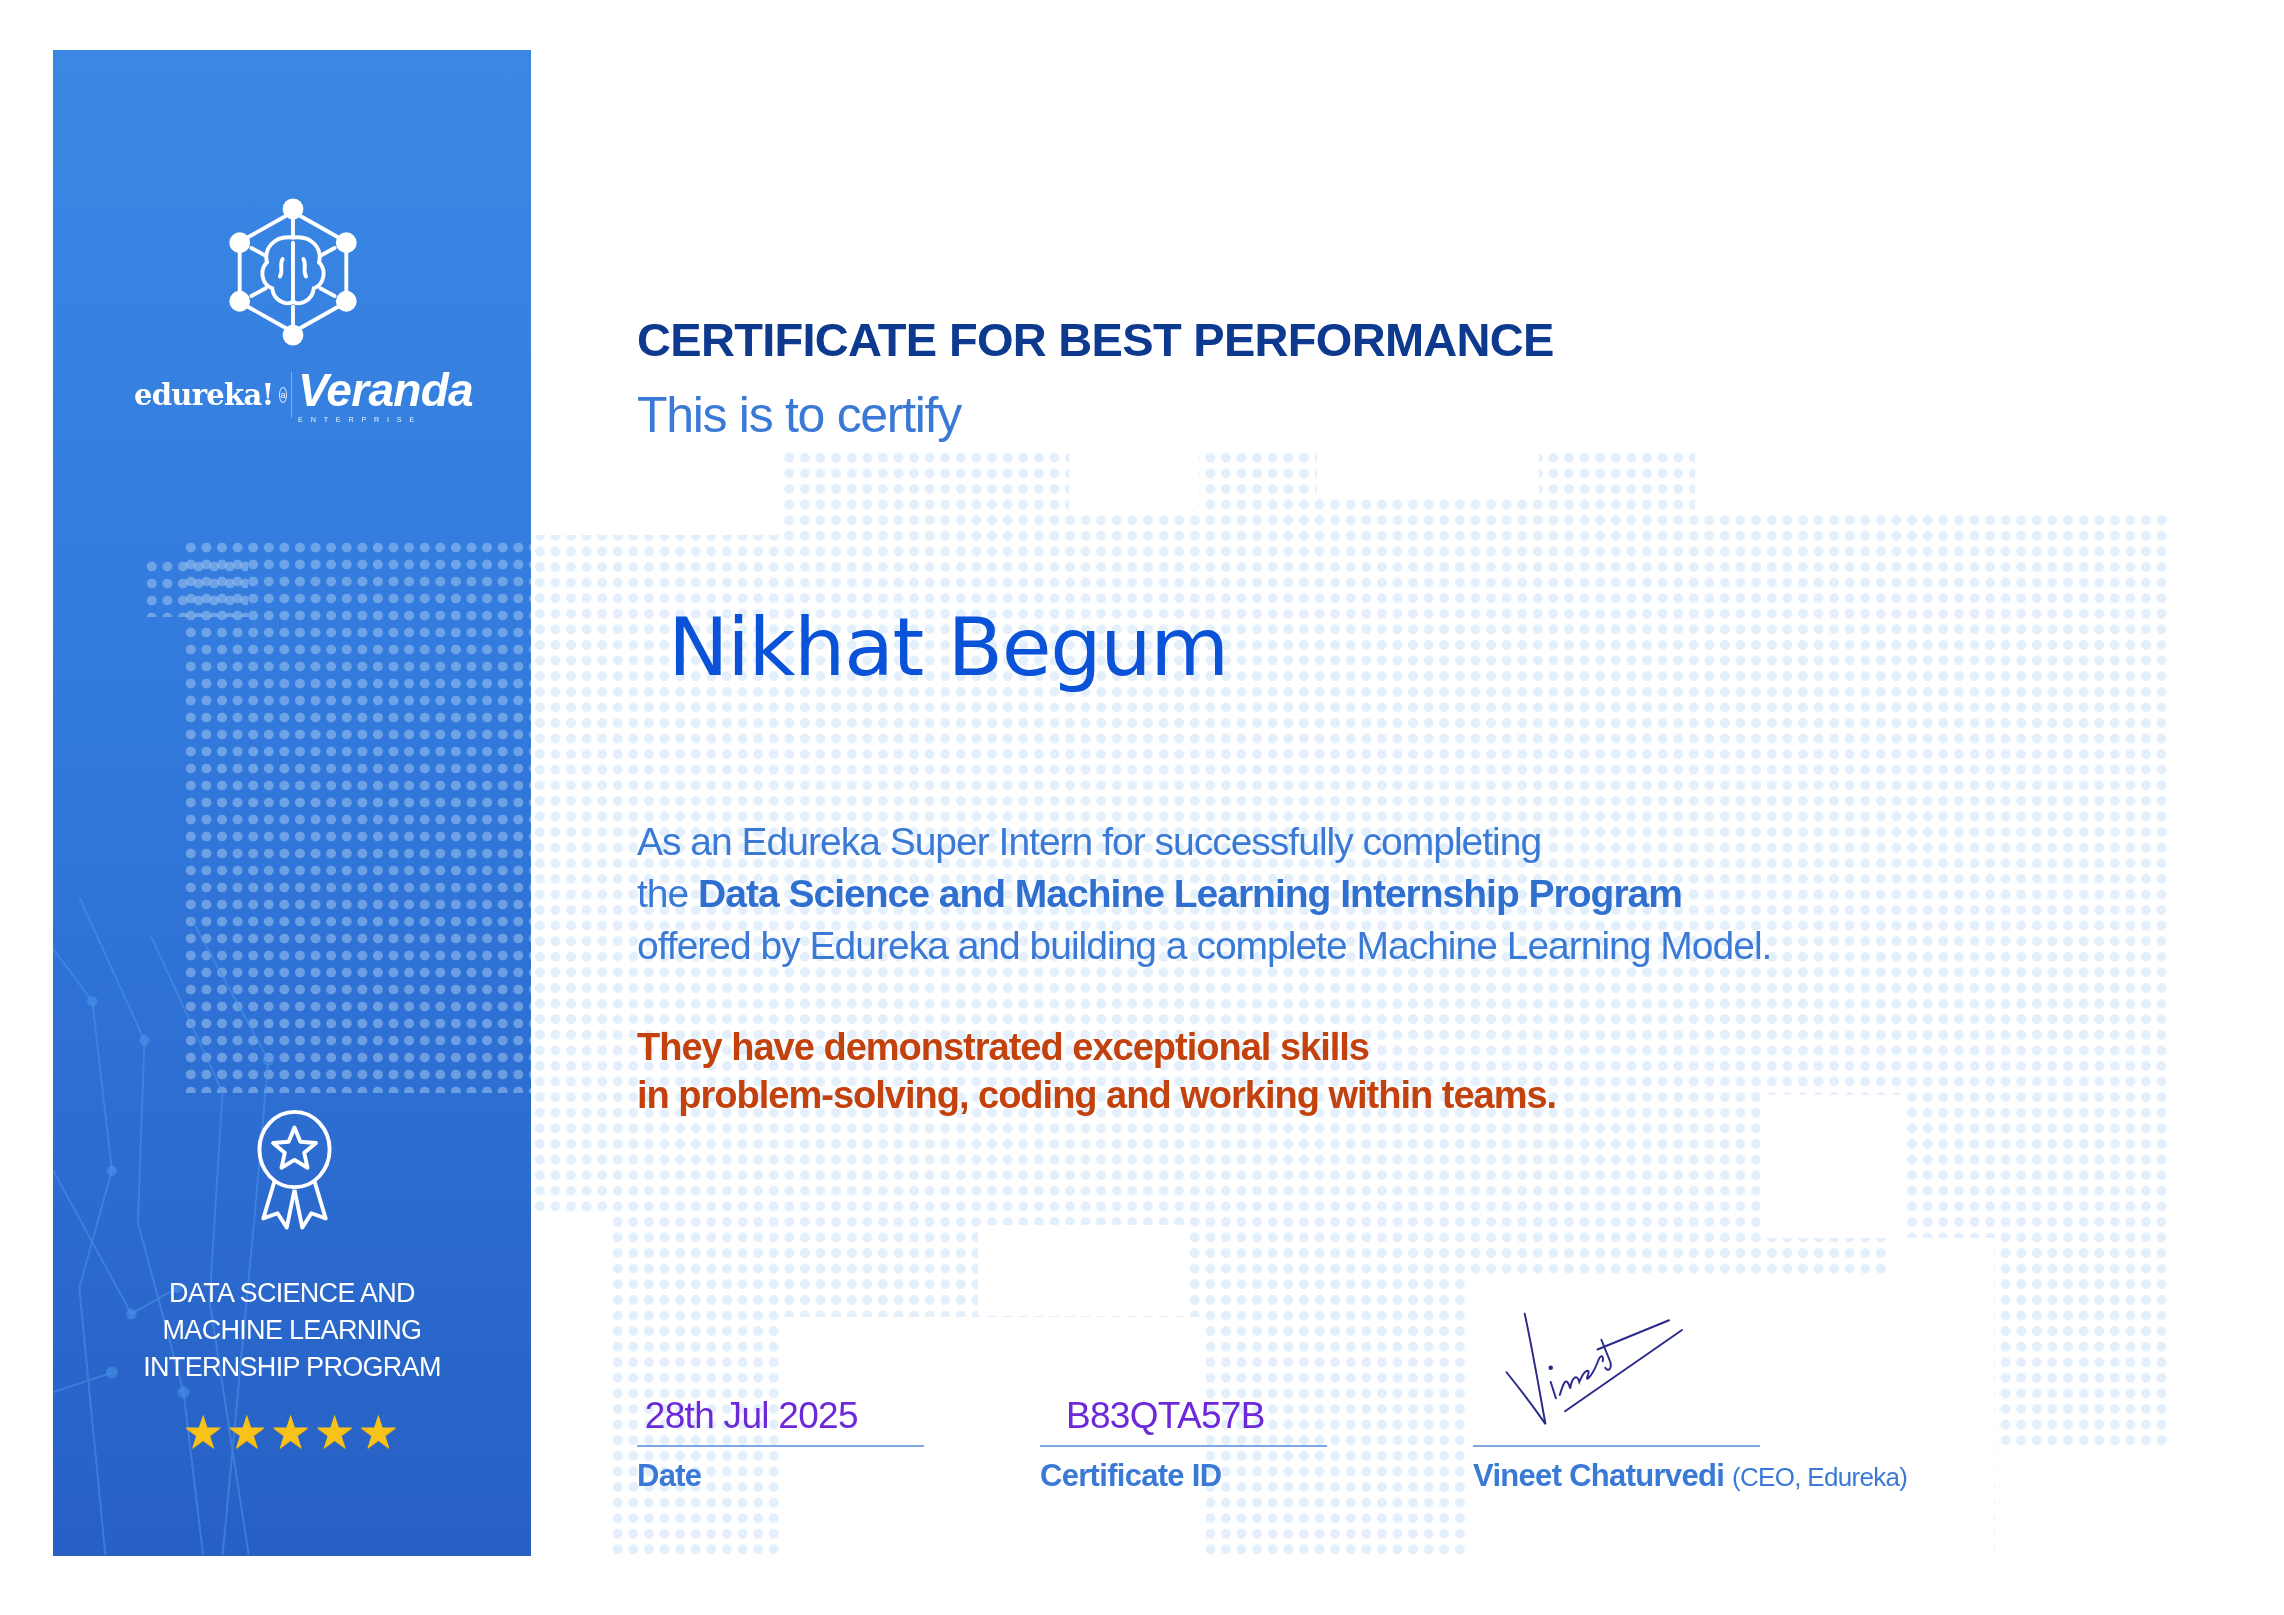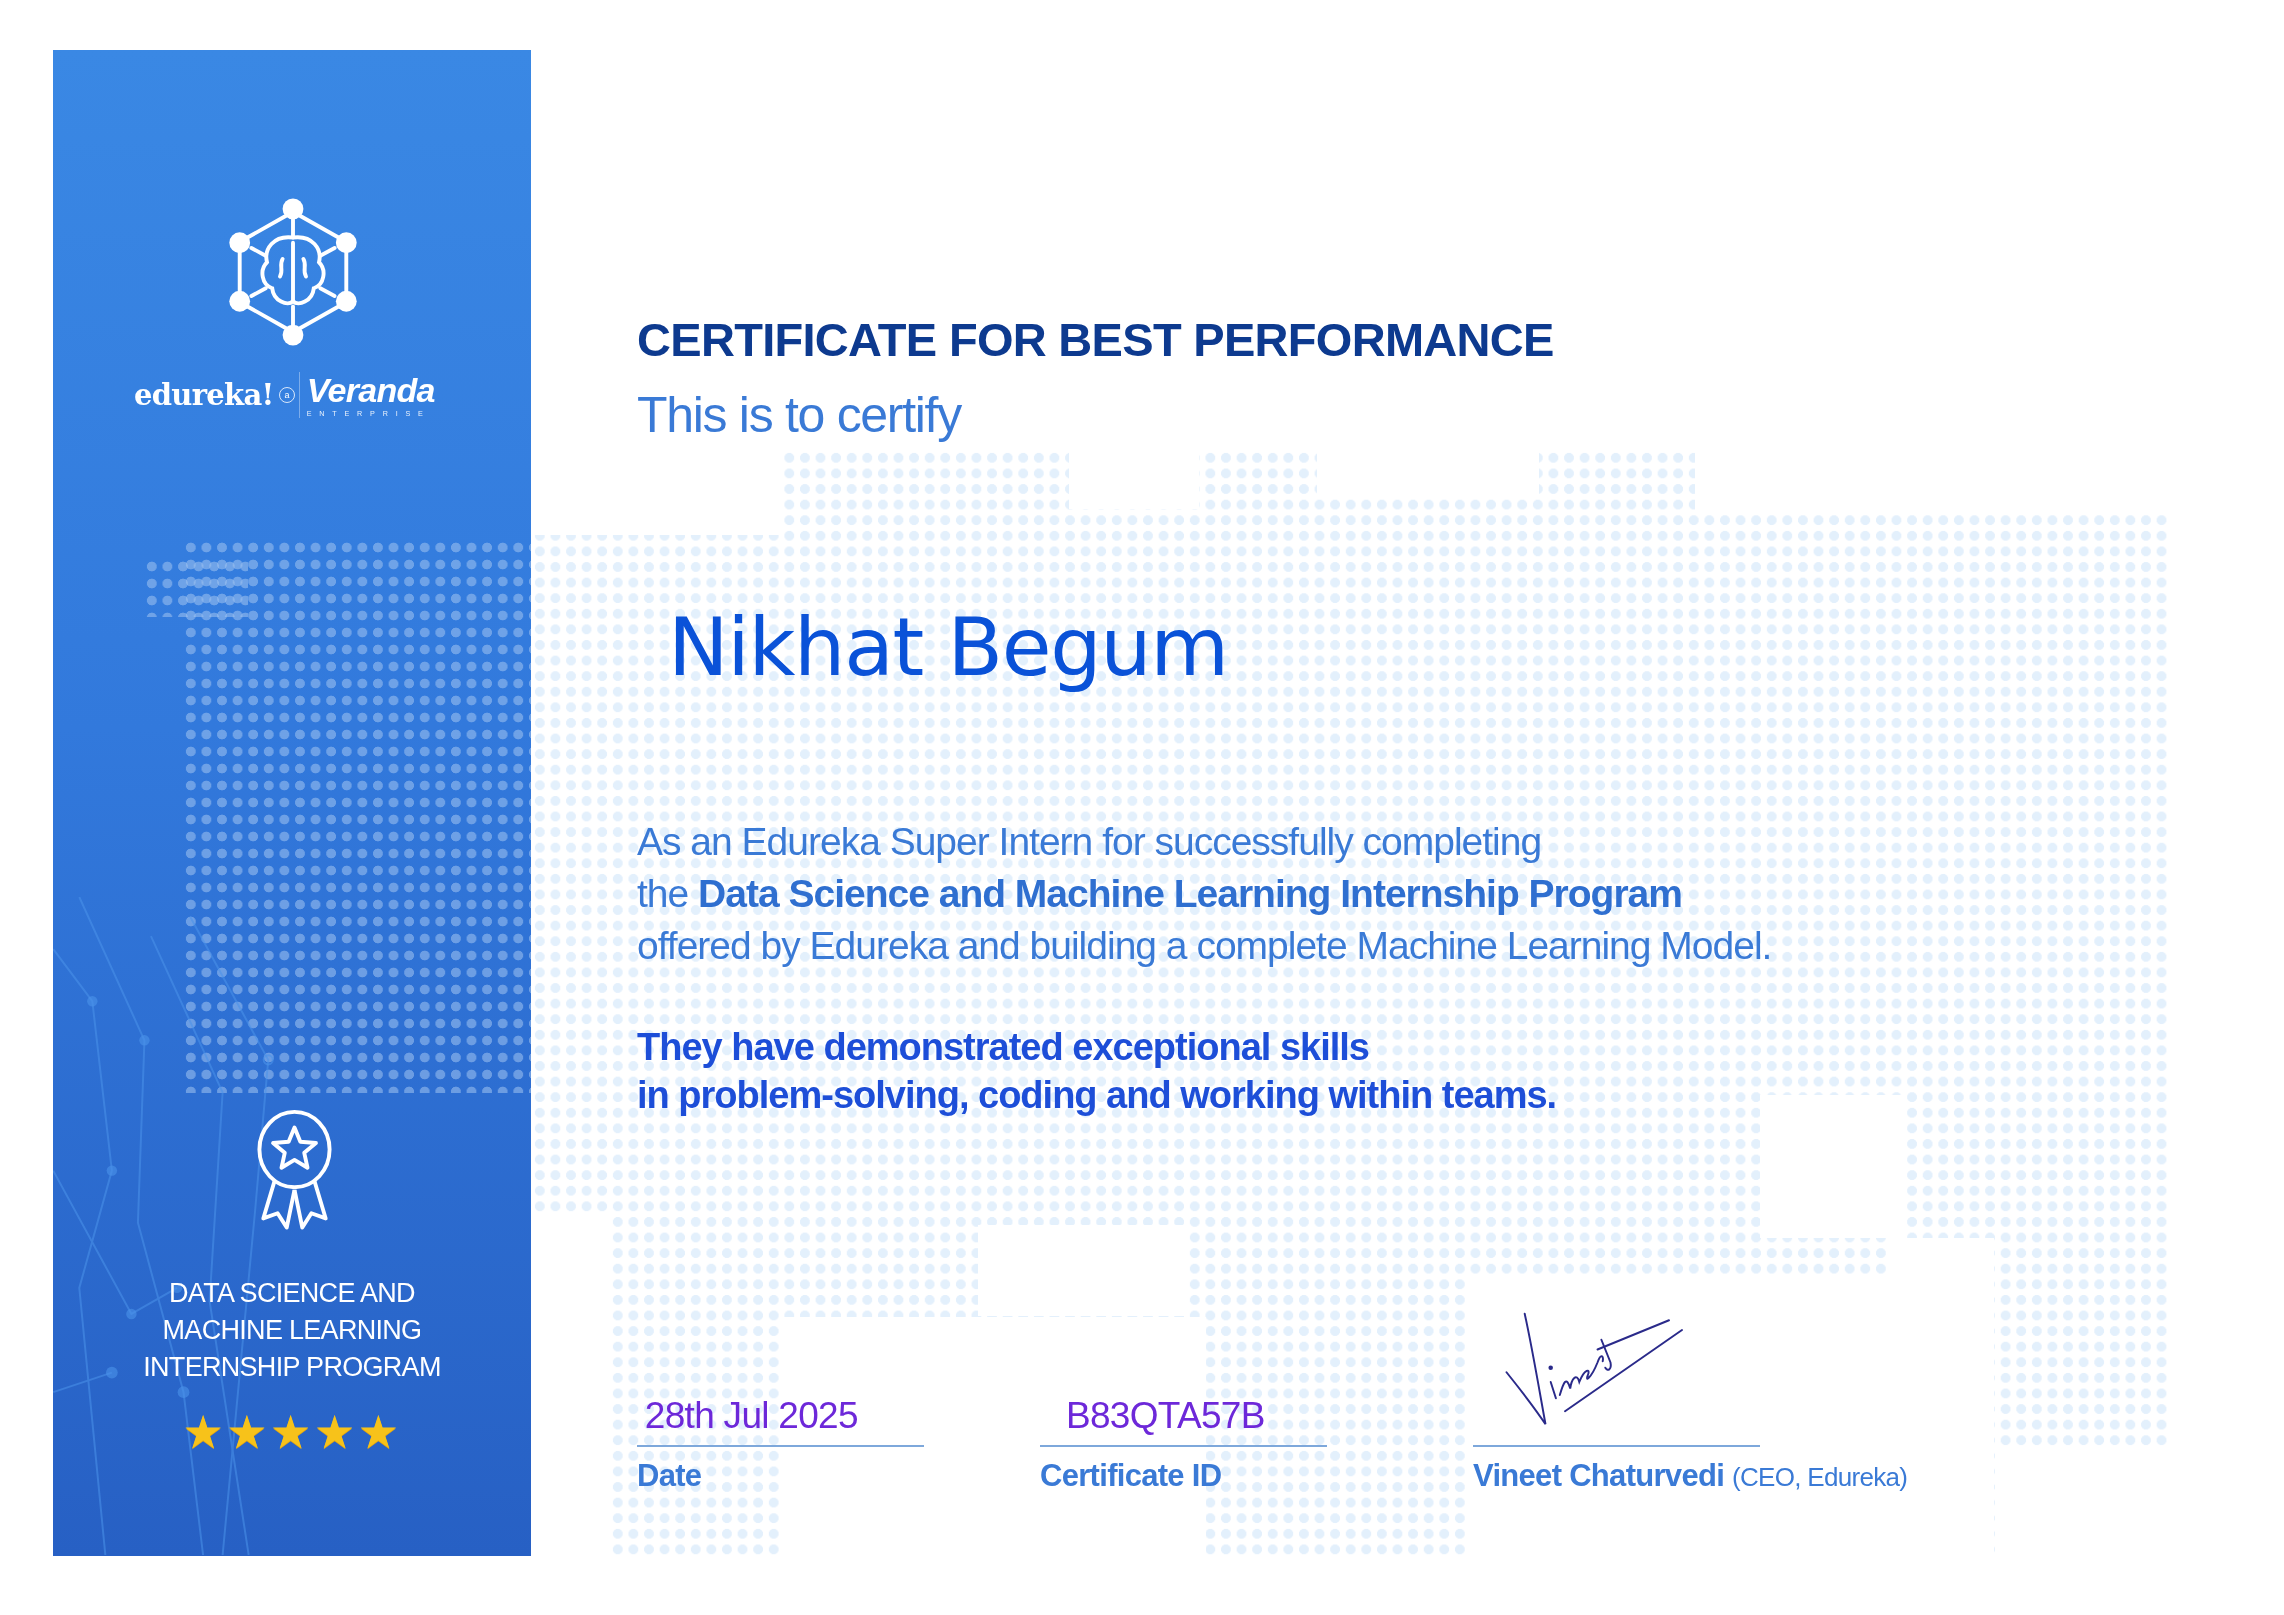--- a/index.html
+++ b/index.html
@@ -24,42 +24,42 @@
     .circuit { position: absolute; left: 0; top: 847px; width: 478px; height: 658px; }
 
     .logo-mark { position: absolute; left: 175px; top: 147px; width: 130px; height: 150px; }
     .brand-row { position: absolute; left: 81px; top: 368px; width: 339px; height: 52px;
       display: flex; align-items: center; color: #ffffff; }
     .brand-edureka { font-family: "DejaVu Serif", serif; font-weight: bold; font-size: 29px; letter-spacing: -0.7px; }
     .brand-at { width: 14.3px; height: 14.3px; border: 1.3px solid rgba(255,255,255,0.8); border-radius: 50%;
       font-size: 9px; line-height: 14.3px; text-align: center; margin: 0 3.9px 0 5.2px; }
     .brand-divider { width: 1.3px; height: 46px; background: rgba(255,255,255,0.35); margin-right: 6.5px; }
     .brand-veranda { display: flex; flex-direction: column; line-height: 1; }
-    .brand-veranda-name { font-size: 34px; font-weight: bold; font-style: italic; letter-spacing: -0.7px; }
+    .brand-veranda-name { font-size: 46px; font-weight: bold; font-style: italic; letter-spacing: -0.7px; }
     .brand-veranda-sub { font-size: 7.2px; letter-spacing: 7.8px; margin-top: 2.6px; opacity: 0.9; }
 
     .badge-icon { position: absolute; left: 196px; top: 1108px; width: 91px; height: 124px; }
     .program-name { position: absolute; left: 53px; top: 1274px; width: 478px; text-align: center;
       color: #ffffff; font-size: 27px; line-height: 37px; letter-spacing: -0.7px; }
     .program-name > div { position: static; }
     .stars { position: absolute; left: 53px; top: 1405px; width: 478px; text-align: center;
       font-size: 46px; line-height: 52px; letter-spacing: 2.6px; color: #f7c21a;
       text-shadow: 0 0.7px 0 #e9a90d; }
 
     
     .title { position: absolute; left: 637px; top: 312px; color: #0d3a8f; font-weight: bold;
       font-size: 47px; letter-spacing: -0.7px; white-space: nowrap; }
     .subtitle { position: absolute; left: 637px; top: 386px; color: #3a7ad6; font-size: 50px;
       letter-spacing: -1.3px; white-space: nowrap; }
     .recipient { position: absolute; left: 668px; top: 600px; color: #0a52d8; font-size: 81px;
       font-family: "DejaVu Sans", sans-serif; letter-spacing: -1.3px; white-space: nowrap; }
     .body-text { position: absolute; left: 637px; top: 816px; color: #3a7ad6; font-size: 39px;
       line-height: 52px; letter-spacing: -1px; white-space: nowrap; }
     .body-text b { color: #2f6fd0; }
-    .highlight { position: absolute; left: 637px; top: 1023px; color: #1d4ed8; font-weight: bold;
+    .highlight { position: absolute; left: 637px; top: 1023px; color: #c2410c; font-weight: bold;
       font-size: 38px; line-height: 48px; letter-spacing: -1px; white-space: nowrap; }
 
     .field { position: absolute; }
     .field-value { color: #6d28d9; font-size: 37px; letter-spacing: -0.7px; white-space: nowrap; height: 46px; }
     .field-line { height: 2.6px; background: #7ea8db; margin-top: 3.9px; }
     .field-label { color: #3a7ad6; font-weight: bold; font-size: 31px; margin-top: 10.4px; letter-spacing: -0.7px; white-space: nowrap; }
     .field-label .role { font-weight: normal; font-size: 26px; }
     .signature { position: absolute; left: 1493px; top: 1291px; width: 274px; height: 156px; }
   </style>
 </head>

